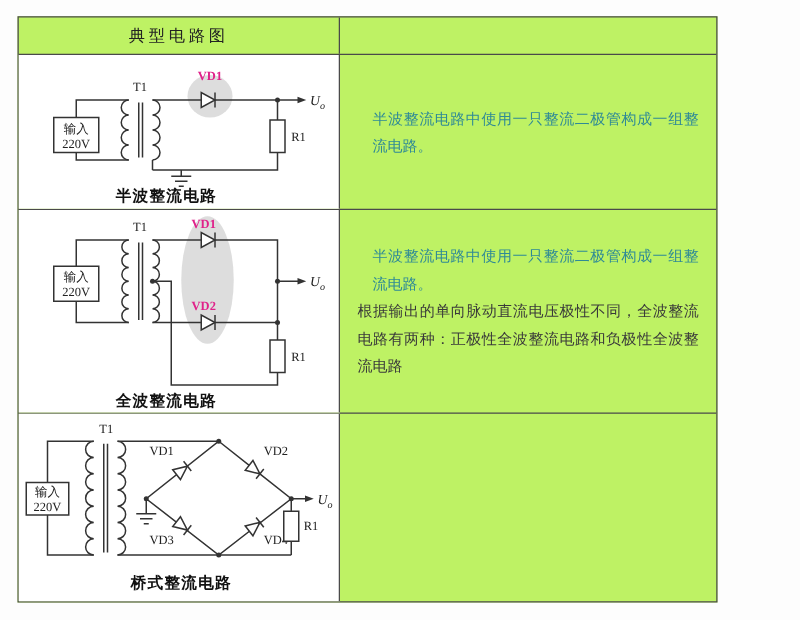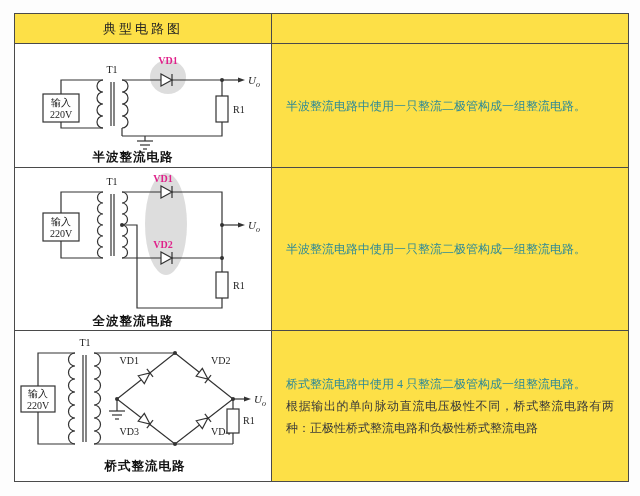--- a/index.html
+++ b/index.html
@@ -4,43 +4,43 @@
 <style>
   * { margin:0; padding:0; box-sizing:border-box; }
   html,body { width:640px; height:496px; }
   body {
     background:#fdfdfd;
     font-family:"Liberation Serif","DejaVu Serif",serif;
     position:relative;
     overflow:hidden;
   }
   .rtable {
-    position:absolute; left:14px; top:13px; width:615px;
+    position:absolute; left:14px; top:13px; width:560px;
     border:1px solid var(--border,#4a4a4a);
-    background:#fde047;
+    background:#bef264;
   }
   .header-row { display:flex; height:30px; border-bottom:1px solid var(--border,#4a4a4a); }
   .hcell {
     display:flex; align-items:center; justify-content:center;
     font-size:13px; color:#222; letter-spacing:3px;
   }
   .hcell.left { width:257px; border-right:1px solid var(--border,#4a4a4a); }
   .hcell.right { flex:1; letter-spacing:6px; }
   .row { display:flex; border-bottom:1px solid var(--border,#4a4a4a); }
   .row:last-child { border-bottom:none; }
   .diagram-cell { width:257px; border-right:1px solid var(--border,#4a4a4a); background:#fff; }
   .text-cell {
     flex:1; padding:8px 14px;
     display:flex; flex-direction:column; justify-content:center;
   }
   .para {
     font-size:12px; line-height:22px; color:var(--text,#333);
     text-align:justify;
   }
-  .para.hl { color:var(--key-term,#2f8a96); }
+  .para.hl { color:var(--key-term,#2f8a96);margin-left:12px; }
 
   
   svg { display:block; }
   .wire  { stroke:var(--wire,#333); stroke-width:1.2; fill:none; }
   .boxsh { stroke:var(--wire,#333); stroke-width:1.2; fill:#fff; }
   .diode { stroke:var(--wire,#333); stroke-width:1.2; fill:#fff; }
   .dot   { fill:var(--wire,#333); }
   .solid { fill:var(--wire,#333); }
   .lbl   { font-size:10px; fill:#222; font-family:inherit; }
   .lbl-m { font-size:10px; fill:#222; text-anchor:middle; font-family:inherit; }
@@ -166,20 +166,21 @@
           <rect class="boxsh" x="201" y="104" width="12" height="26"></rect>
           <text class="lbl" x="218" y="121">R1</text>
           <path class="wire" d="M207 130 V140 H122 V57 H107"></path>
           <circle class="dot" cx="107" cy="57" r="2"></circle>
         </g>
         <text class="cap" x="118" y="157">全波整流电路</text>
       </svg>
     </div>
     <div class="text-cell">
         <div class="para hl">半波整流电路中使用一只整流二极管构成一组整流电路。</div>
+        <div class="para">根据输出的单向脉动直流电压极性不同，全波整流电路有两种：正极性全波整流电路和负极性全波整流电路</div>
       </div>
   </div>
 
   <div class="row" style="height:150px;">
     <div class="diagram-cell">
       <svg width="256" height="148" viewBox="0 0 256 148">
 
         <g>
           <text class="lbl-m" x="70" y="15">T1</text>
           <path class="wire" d="M60 22 a6.5 6.5 0 0 0 0 13 a6.5 6.5 0 0 0 0 13 a6.5 6.5 0 0 0 0 13 a6.5 6.5 0 0 0 0 13 a6.5 6.5 0 0 0 0 13 a6.5 6.5 0 0 0 0 13 a6.5 6.5 0 0 0 0 13"></path>
@@ -243,19 +244,15 @@
 
         <g>
           <path class="wire" d="M218 68 V78"></path>
           <rect class="boxsh" x="212" y="78" width="12" height="24"></rect>
           <text class="lbl" x="228" y="93">R1</text>
           <path class="wire" d="M218 102 V113"></path>
         </g>
         <text class="cap" x="130" y="139">桥式整流电路</text>
       </svg>
     </div>
-    <div class="text-cell">
-        <div class="para hl">桥式整流电路中使用 4 只整流二极管构成一组整流电路。</div>
-        <div class="para">根据输出的单向脉动直流电压极性不同，桥式整流电路有两种：正极性桥式整流电路和负极性桥式整流电路</div>
-      </div>
   </div>
 
 </div>
 
 </body></html>

